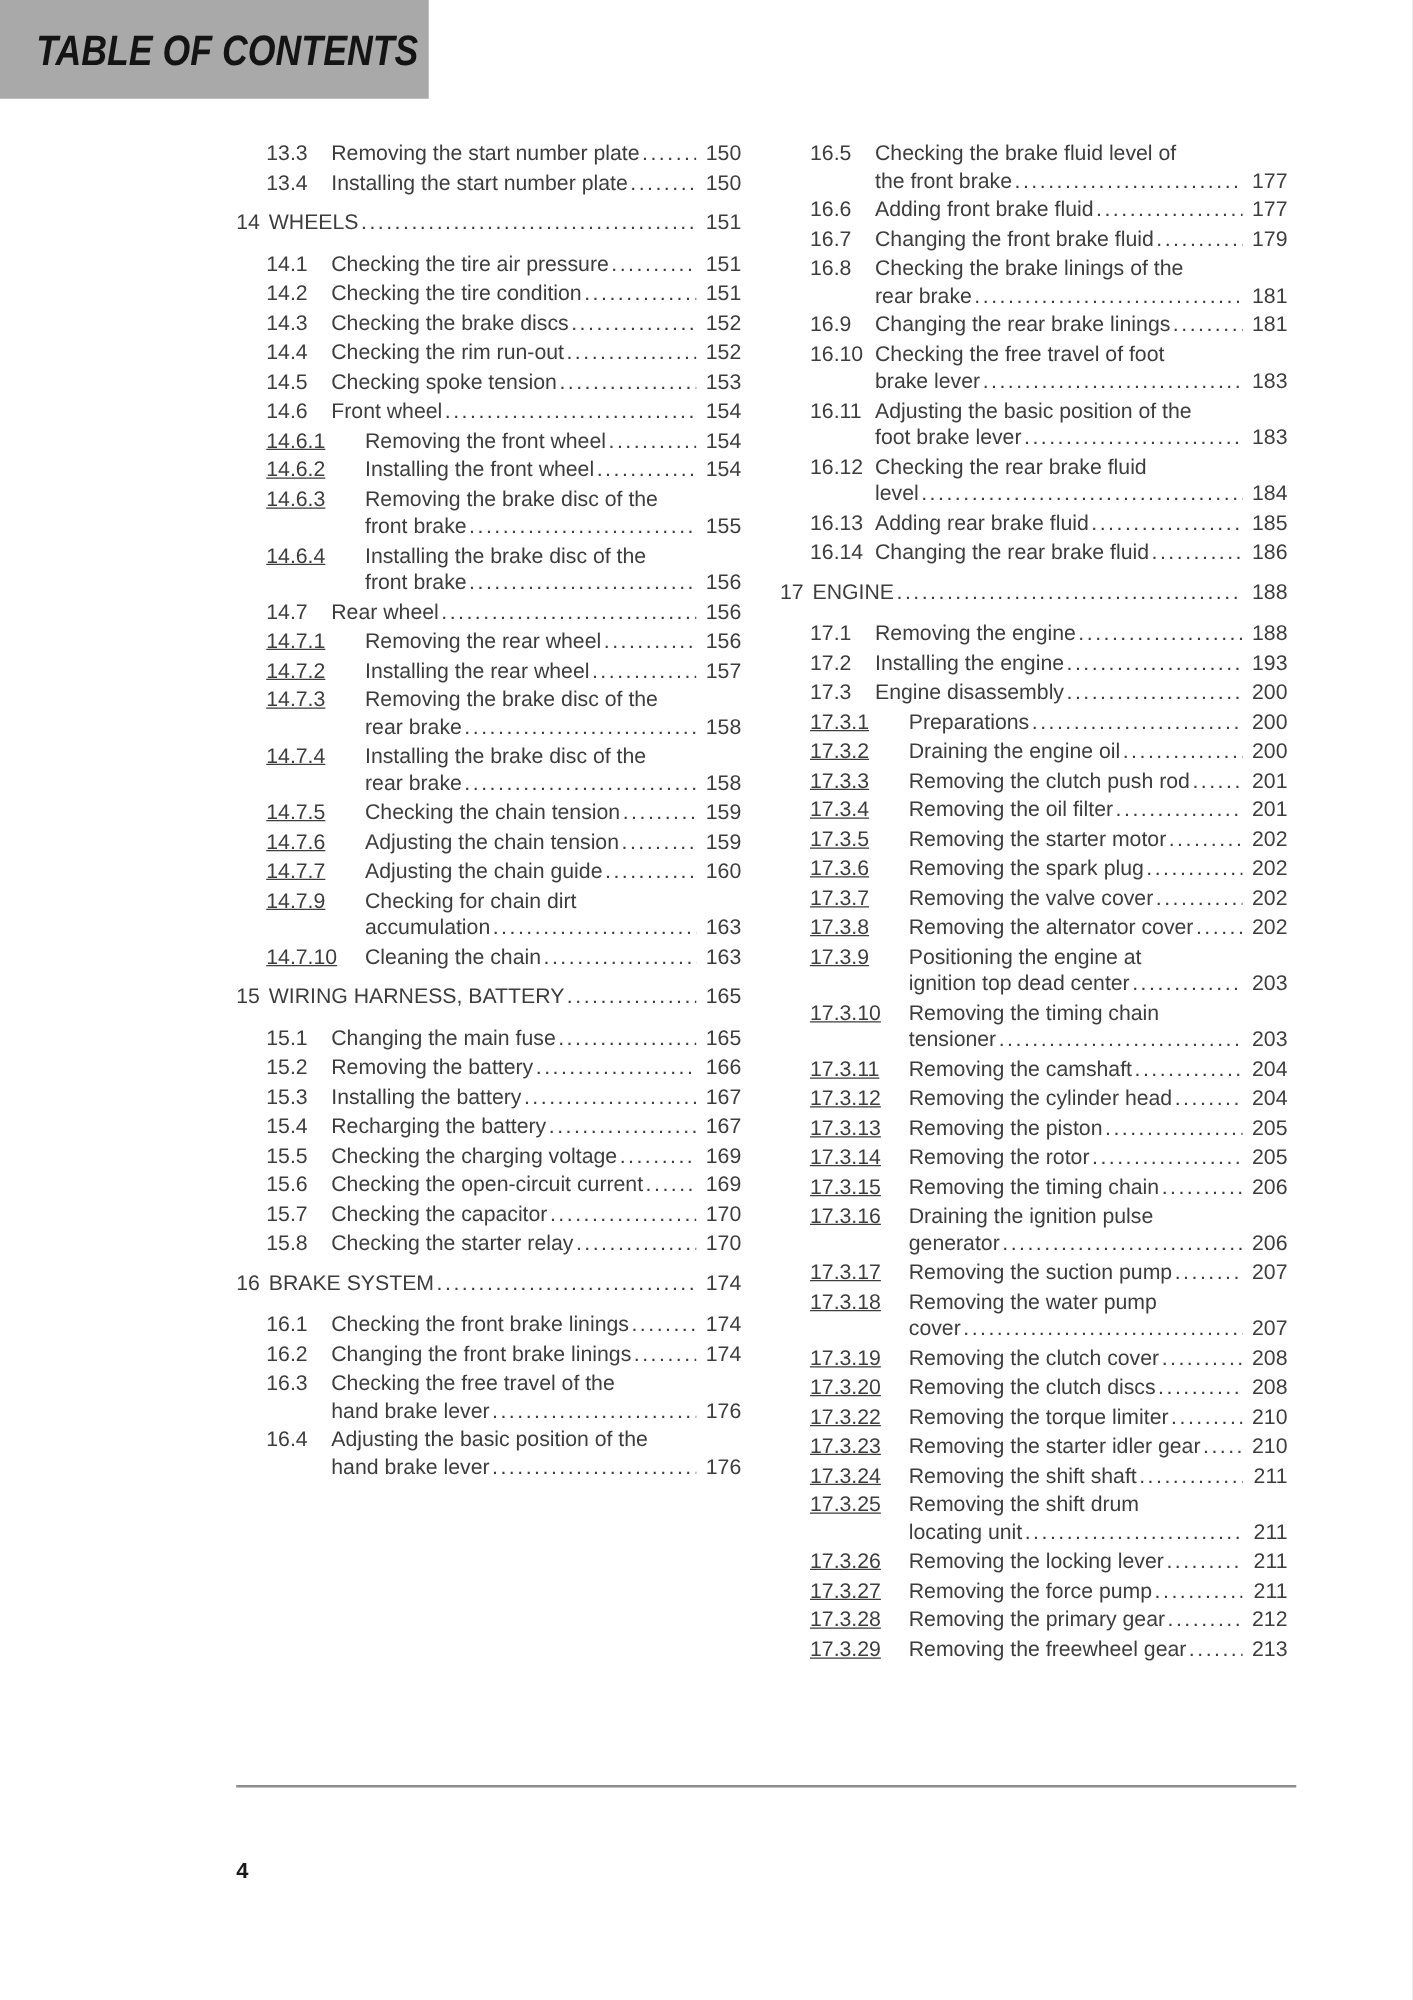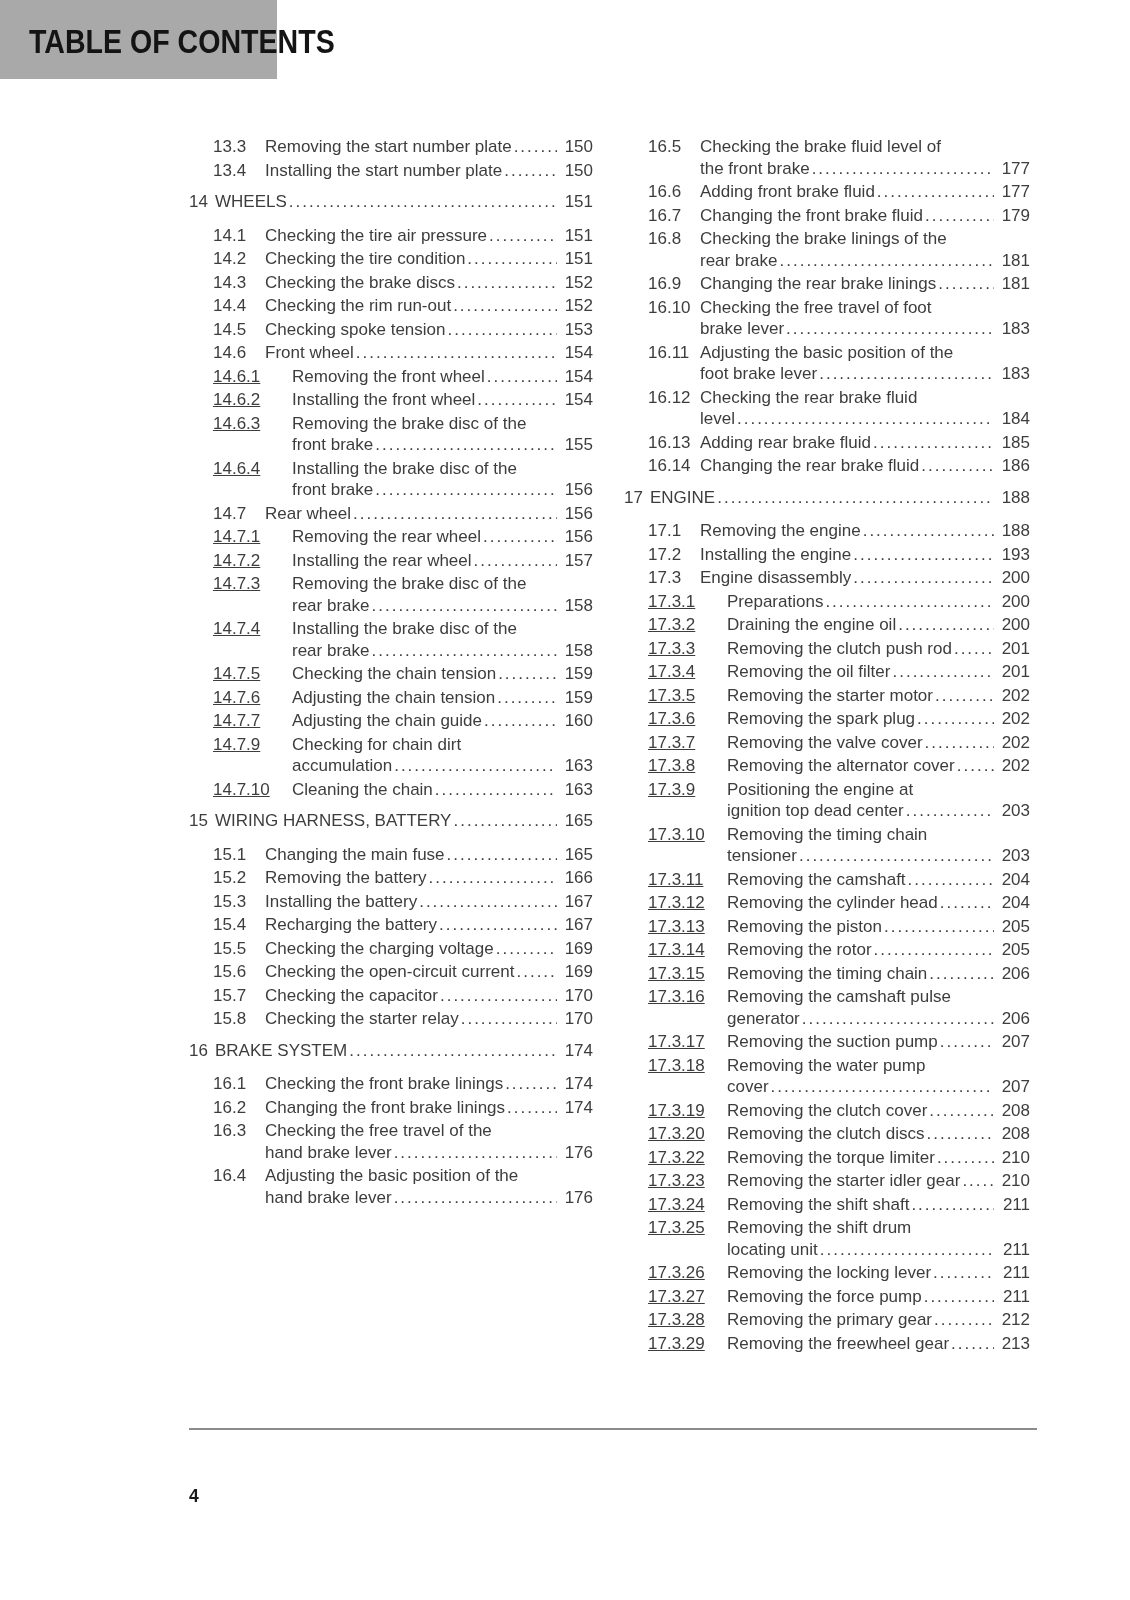--- a/index.html
+++ b/index.html
@@ -6,34 +6,35 @@
   .page {
     position:relative;
     width:1130px; height:1600px;
     background:#ffffff;
     overflow:hidden;
     font-family:"Liberation Sans","DejaVu Sans",sans-serif;
     color:var(--text-color,#3d3d3d);
   }
   .header-box {
     position:absolute; left:0; top:0;
-    width:277px; height:79px;
+    width:343px; height:79px;
     background:var(--header-bg,#a9a9a9);
+    font-style:italic;
   }
   .page-title {
     position:absolute; left:29px; top:22px;
     font-size:34px; font-weight:700;
     color:var(--title-color,#141414);
     letter-spacing:0px;
     white-space:nowrap;
     transform:scaleX(0.84);
     transform-origin:left center;
   }
   .col {
-    position:absolute; top:136px;
+    position:absolute; top:112px;
     font-size:17px;
   }
   .col-left  { left:189px; width:404px; }
   .col-right { left:624px; width:406px; }
 
   .entry { display:flex; align-items:flex-start; margin-bottom:2px; }
   .entry.chapter { margin-top:10px; margin-bottom:12px;justify-content:center; }
   .entry.section, .entry.subsection { padding-left:24px; }
   .num { flex:none; line-height:21.5px; white-space:nowrap; }
   .entry.chapter .num { width:26px; }
@@ -770,21 +771,21 @@
             <span class="txt">Removing the timing chain</span>
             <span class="leader"></span>
             <span class="pg">206</span>
           </span>
         </span>
       </div>
       <div class="entry subsection">
         <span class="num">17.3.16</span>
         <span class="body">
           <span class="line">
-            <span class="txt">Removing the camshaft pulse</span>
+            <span class="txt">Draining the ignition pulse</span>
           </span>
           <span class="line last">
             <span class="txt">generator</span>
             <span class="leader"></span>
             <span class="pg">206</span>
           </span>
         </span>
       </div>
       <div class="entry subsection">
         <span class="num">17.3.17</span>

